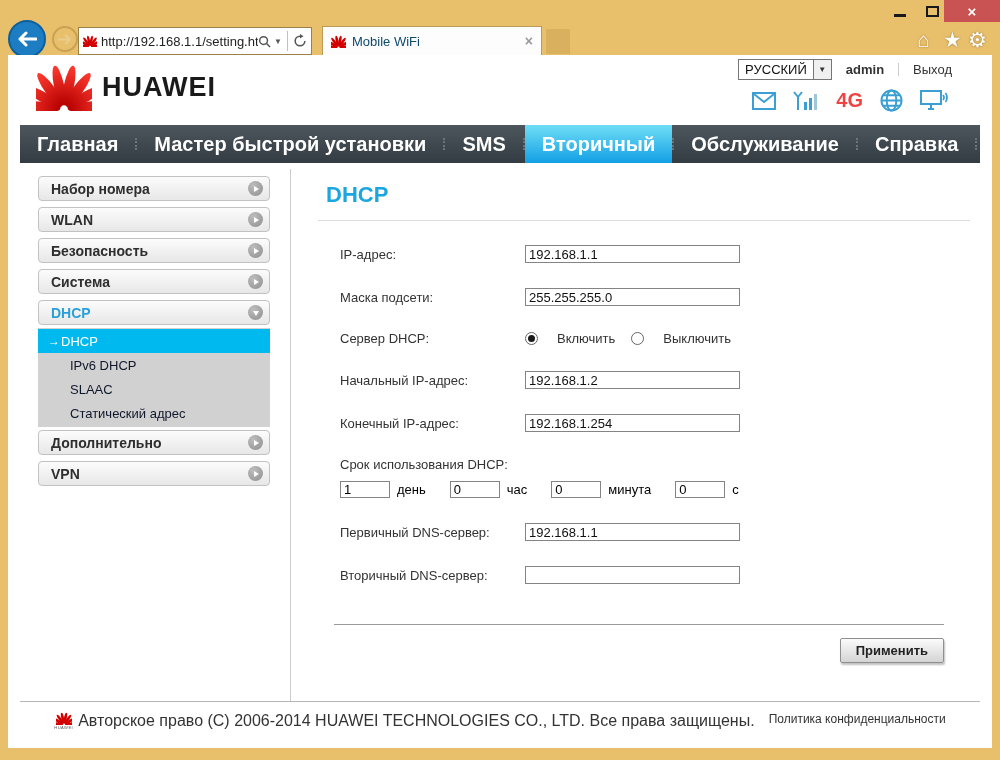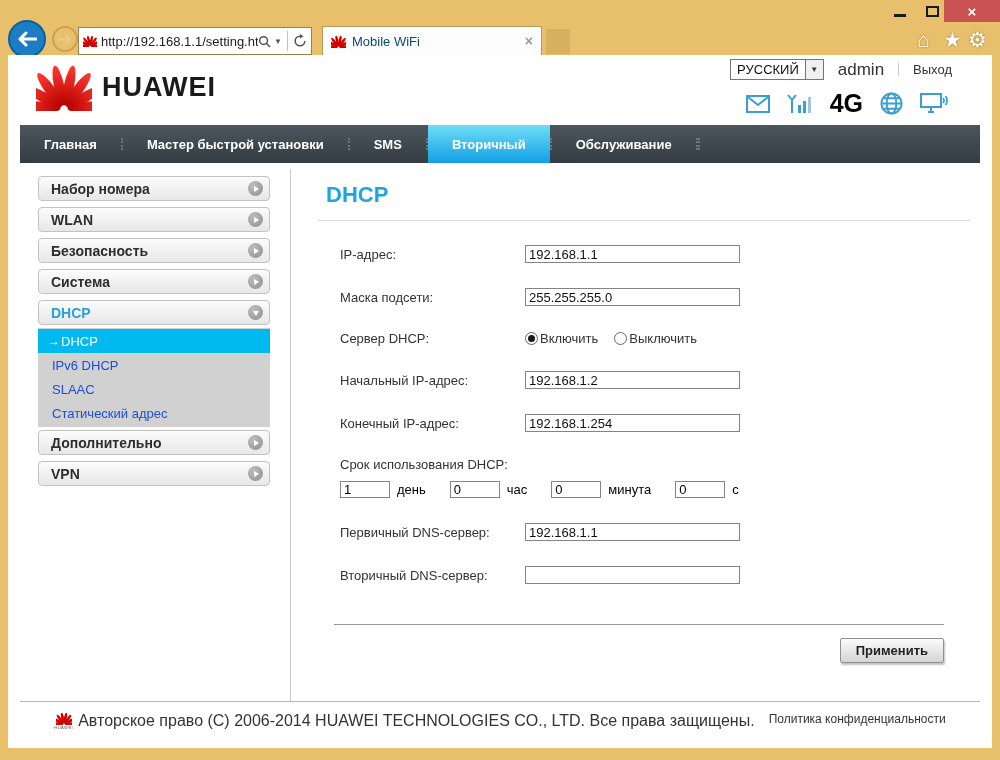--- a/index.html
+++ b/index.html
@@ -41,65 +41,65 @@
 
   .site-header { position:absolute; left:0; top:0; width:100%; height:70px; background:#fff; }
   .brand { position:absolute; left:28px; top:8px; display:flex; align-items:center; }
   .brand-text { font-size:27px; font-weight:bold; color:#1a1a1a; letter-spacing:1px; margin-left:10px; }
 
   .hdr-right-top { position:absolute; right:40px; top:4px; display:flex; align-items:center; gap:14px; }
   .lang-select { display:flex; align-items:center; border:1px solid #767676; background:#fff; height:21px; }
   .lang-value { font-size:13px; color:#111; padding:0 6px; }
   .lang-btn { width:18px; height:19px; border-left:1px solid #767676; background:#f0f0f0;
               display:flex; align-items:center; justify-content:center; font-size:8px; color:#333; }
-  .hdr-user { font-size:17px; font-weight:normal; color:#333; }
+  .hdr-user { font-size:13px; font-weight:bold; color:#333; }
   .hdr-sep { width:1px; height:13px; background:#ccc; }
   .hdr-logout { font-size:13px; color:#333; }
 
   .status-icons { position:absolute; right:44px; top:34px; display:flex; align-items:center; gap:17px; color:#3b9fd4; }
-  .fourg { font-size:25px; font-weight:bold; color:#000000; }
+  .fourg { font-size:20px; font-weight:bold; color:#ef4444; }
 
   
   .navbar { position:absolute; left:12px; right:12px; top:70px; height:38px;
             background:linear-gradient(#4d565c,#333c42); display:flex; align-items:stretch; }
-  .nav-item { display:flex; align-items:center; padding:0 24px; color:#fff; font-size:13px; font-weight:bold; }
+  .nav-item { display:flex; align-items:center; padding:0 17px; color:#fff; font-size:20px; font-weight:bold; }
   .nav-item.active { background:linear-gradient(#6fdef6,#139fe5); }
   .nav-sep { align-self:center; width:0; height:12px; border-left:2px dotted #6b747a; }
 
   
   .content { position:absolute; left:0; right:0; top:108px; bottom:47px; }
   .v-divider { position:absolute; left:282px; top:6px; bottom:0; width:1px; background:#ccc; }
 
   .sidebar { position:absolute; left:30px; top:13px; width:232px; }
   .acc { height:25px; border:1px solid #c2c2c2; border-radius:4px; background:linear-gradient(#fcfcfc,#e7e7e7);
          display:flex; align-items:center; justify-content:space-between; padding:0 6px 0 12px; margin-bottom:6px; }
   .acc-label { font-size:14px; font-weight:bold; color:#2e2e2e; }
   .acc.expanded .acc-label { color:#2aa0d8; }
   .acc-arrow { width:15px; height:15px; border-radius:50%; background:radial-gradient(circle at 35% 30%, #bdbdbd, #8e8e8e);
                display:flex; align-items:center; justify-content:center; }
   .tri-r { width:0; height:0; border-left:5px solid #fff; border-top:3.5px solid transparent; border-bottom:3.5px solid transparent; margin-left:2px; }
   .tri-d { width:0; height:0; border-top:5px solid #fff; border-left:3.5px solid transparent; border-right:3.5px solid transparent; margin-top:1px; }
 
   .submenu { background:#d1d1d1; margin:-3px 0 3px 0; padding:1px 0 2px 0; }
-  .sub-item { height:24px; display:flex; align-items:center; padding-left:14px; font-size:13px; color:#1d4ed8; }
+  .sub-item { height:24px; display:flex; align-items:center; padding-left:32px; font-size:13px; color:#0f172a; }
   .sub-item.active { background:#00b9ee; color:#fff; padding-left:10px; }
   .sub-arrow { font-size:12px; margin-right:1px; }
 
   
   .main { position:absolute; left:310px; right:22px; top:13px; }
   .page-title { font-size:22px; font-weight:bold; color:#1ca6e0; margin:6px 0 0 8px; }
   .title-rule { border:none; border-top:1px solid #dcdcdc; margin-top:12px; }
 
   .form { margin:24px 0 0 22px; }
   .frow { display:flex; align-items:center; margin-bottom:25px; }
   .flabel { width:185px; font-size:13px; color:#333; flex-shrink:0; }
   .finput { width:215px; height:18px; border:1px solid #848484; font-size:13px; font-family:"Liberation Sans",sans-serif;
             padding:0 3px; color:#111; background:#fff; }
   .radio-group { display:flex; align-items:center; gap:16px; }
-  .radio-opt { display:flex; align-items:center; gap:2px; font-size:13px; color:#333; }
+  .radio-opt { display:flex; align-items:center; gap:19px; font-size:13px; color:#333; }
   .radio { width:13px; height:13px; border:1px solid #666; border-radius:50%; background:#fff;
            display:flex; align-items:center; justify-content:center; }
   .radio.checked::after { content:""; width:7px; height:7px; background:#1a1a1a; border-radius:50%; }
 
   .lease-label { font-size:13px; color:#333; margin-bottom:9px; }
   .lease-row { display:flex; align-items:center; margin-bottom:25px; }
   .lease-input { width:50px; height:17px; border:1px solid #848484; font-size:13px; padding:0 3px;
                  font-family:"Liberation Sans",sans-serif; }
   .lease-unit { font-size:13px; color:#000000; margin:0 24px 0 7px; }
   .lease-unit.last { margin-right:0; }
@@ -267,20 +267,23 @@
       </div>
     <span class="nav-sep"></span>
     <div class="nav-item active">
         <span>Вторичный</span>
       </div>
     <span class="nav-sep"></span>
     <div class="nav-item">
         <span>Обслуживание</span>
       </div>
     <span class="nav-sep"></span>
+    <div class="nav-item">
+        <span>Справка</span>
+      </div>
     <span class="nav-sep"></span>
   </div>
 
   <div class="content">
     <div class="v-divider"></div>
 
     <div class="sidebar">
       <div class="acc">
         <span class="acc-label">Набор номера</span>
         <span class="acc-arrow">

